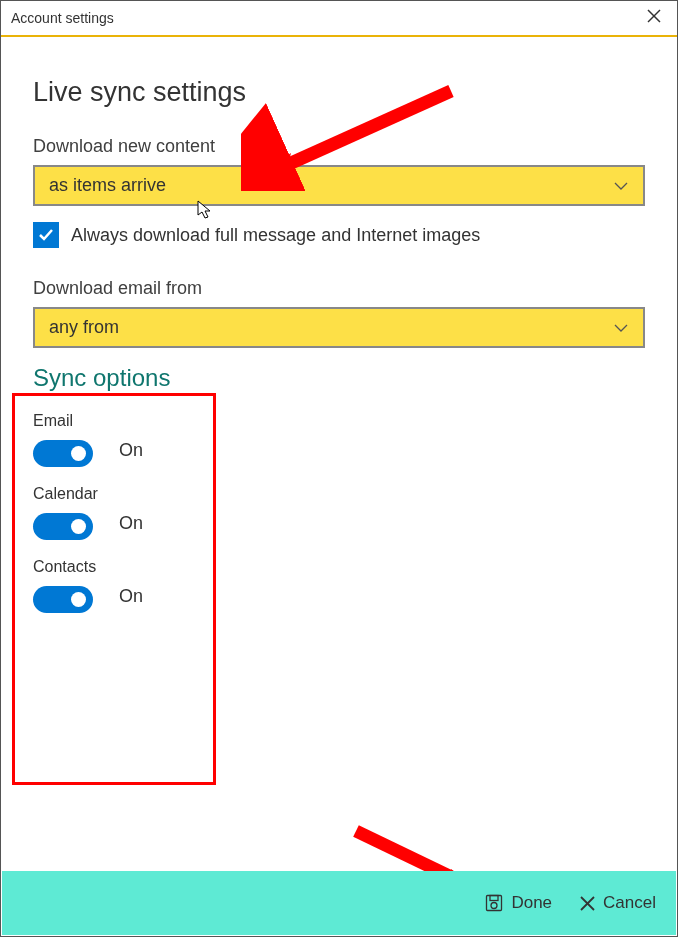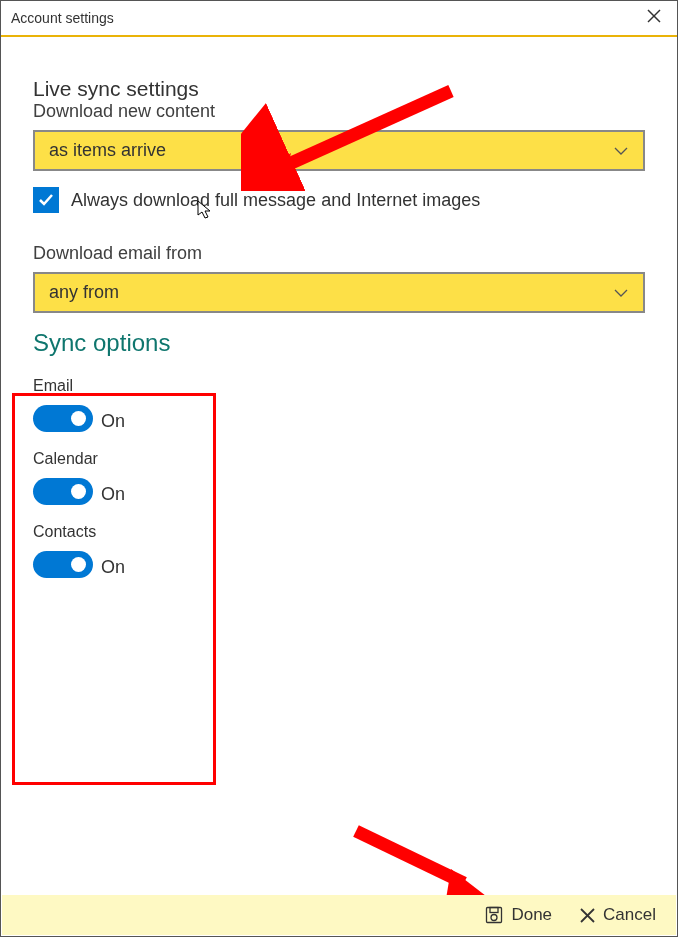--- a/index.html
+++ b/index.html
@@ -27,23 +27,24 @@
     }
     .titlebar .close-btn {
       font-size: 16px;
       cursor: pointer;
       padding: 2px 6px;
     }
     .content {
       padding: 40px 32px 0 32px;
     }
     .heading {
-      font-size: 21px;
+      font-size: 27px;
       font-weight: 400;
       color: #333;
+      margin-bottom: 28px;
     }
     .field-label {
       font-size: 18px;
       color: #404040;
       margin-bottom: 8px;
     }
     .select-box {
       width: 100%;
       border: 2px solid #888;
       padding: 8px 14px;
@@ -90,22 +91,22 @@
     .toggle-block {
       margin-bottom: 18px;
     }
     .toggle-label {
       font-size: 16px;
       color: #333;
       margin-bottom: 10px;
     }
     .toggle-row {
       display: flex;
-      align-items: flex-end;
-      gap: 8px;
+      align-items: flex-start;
+      gap: 26px;
     }
     .toggle {
       width: 60px;
       height: 27px;
       background: #0078d4;
       border-radius: 14px;
       position: relative;
       cursor: pointer;
     }
     .toggle .knob {
@@ -124,22 +125,22 @@
     .highlight-box {
       position: absolute;
       border: 3px solid #ff0000;
       pointer-events: none;
     }
     .bottom-bar {
       position: absolute;
       left: 1px;
       right: 1px;
       bottom: 1px;
-      height: 40px;
-      background: #fef9c3;
+      height: 64px;
+      background: #5eead4;
       display: flex;
       align-items: center;
       justify-content: flex-end;
       gap: 28px;
       padding-right: 20px;
     }
     .bottom-btn {
       display: flex;
       align-items: center;
       gap: 8px;

